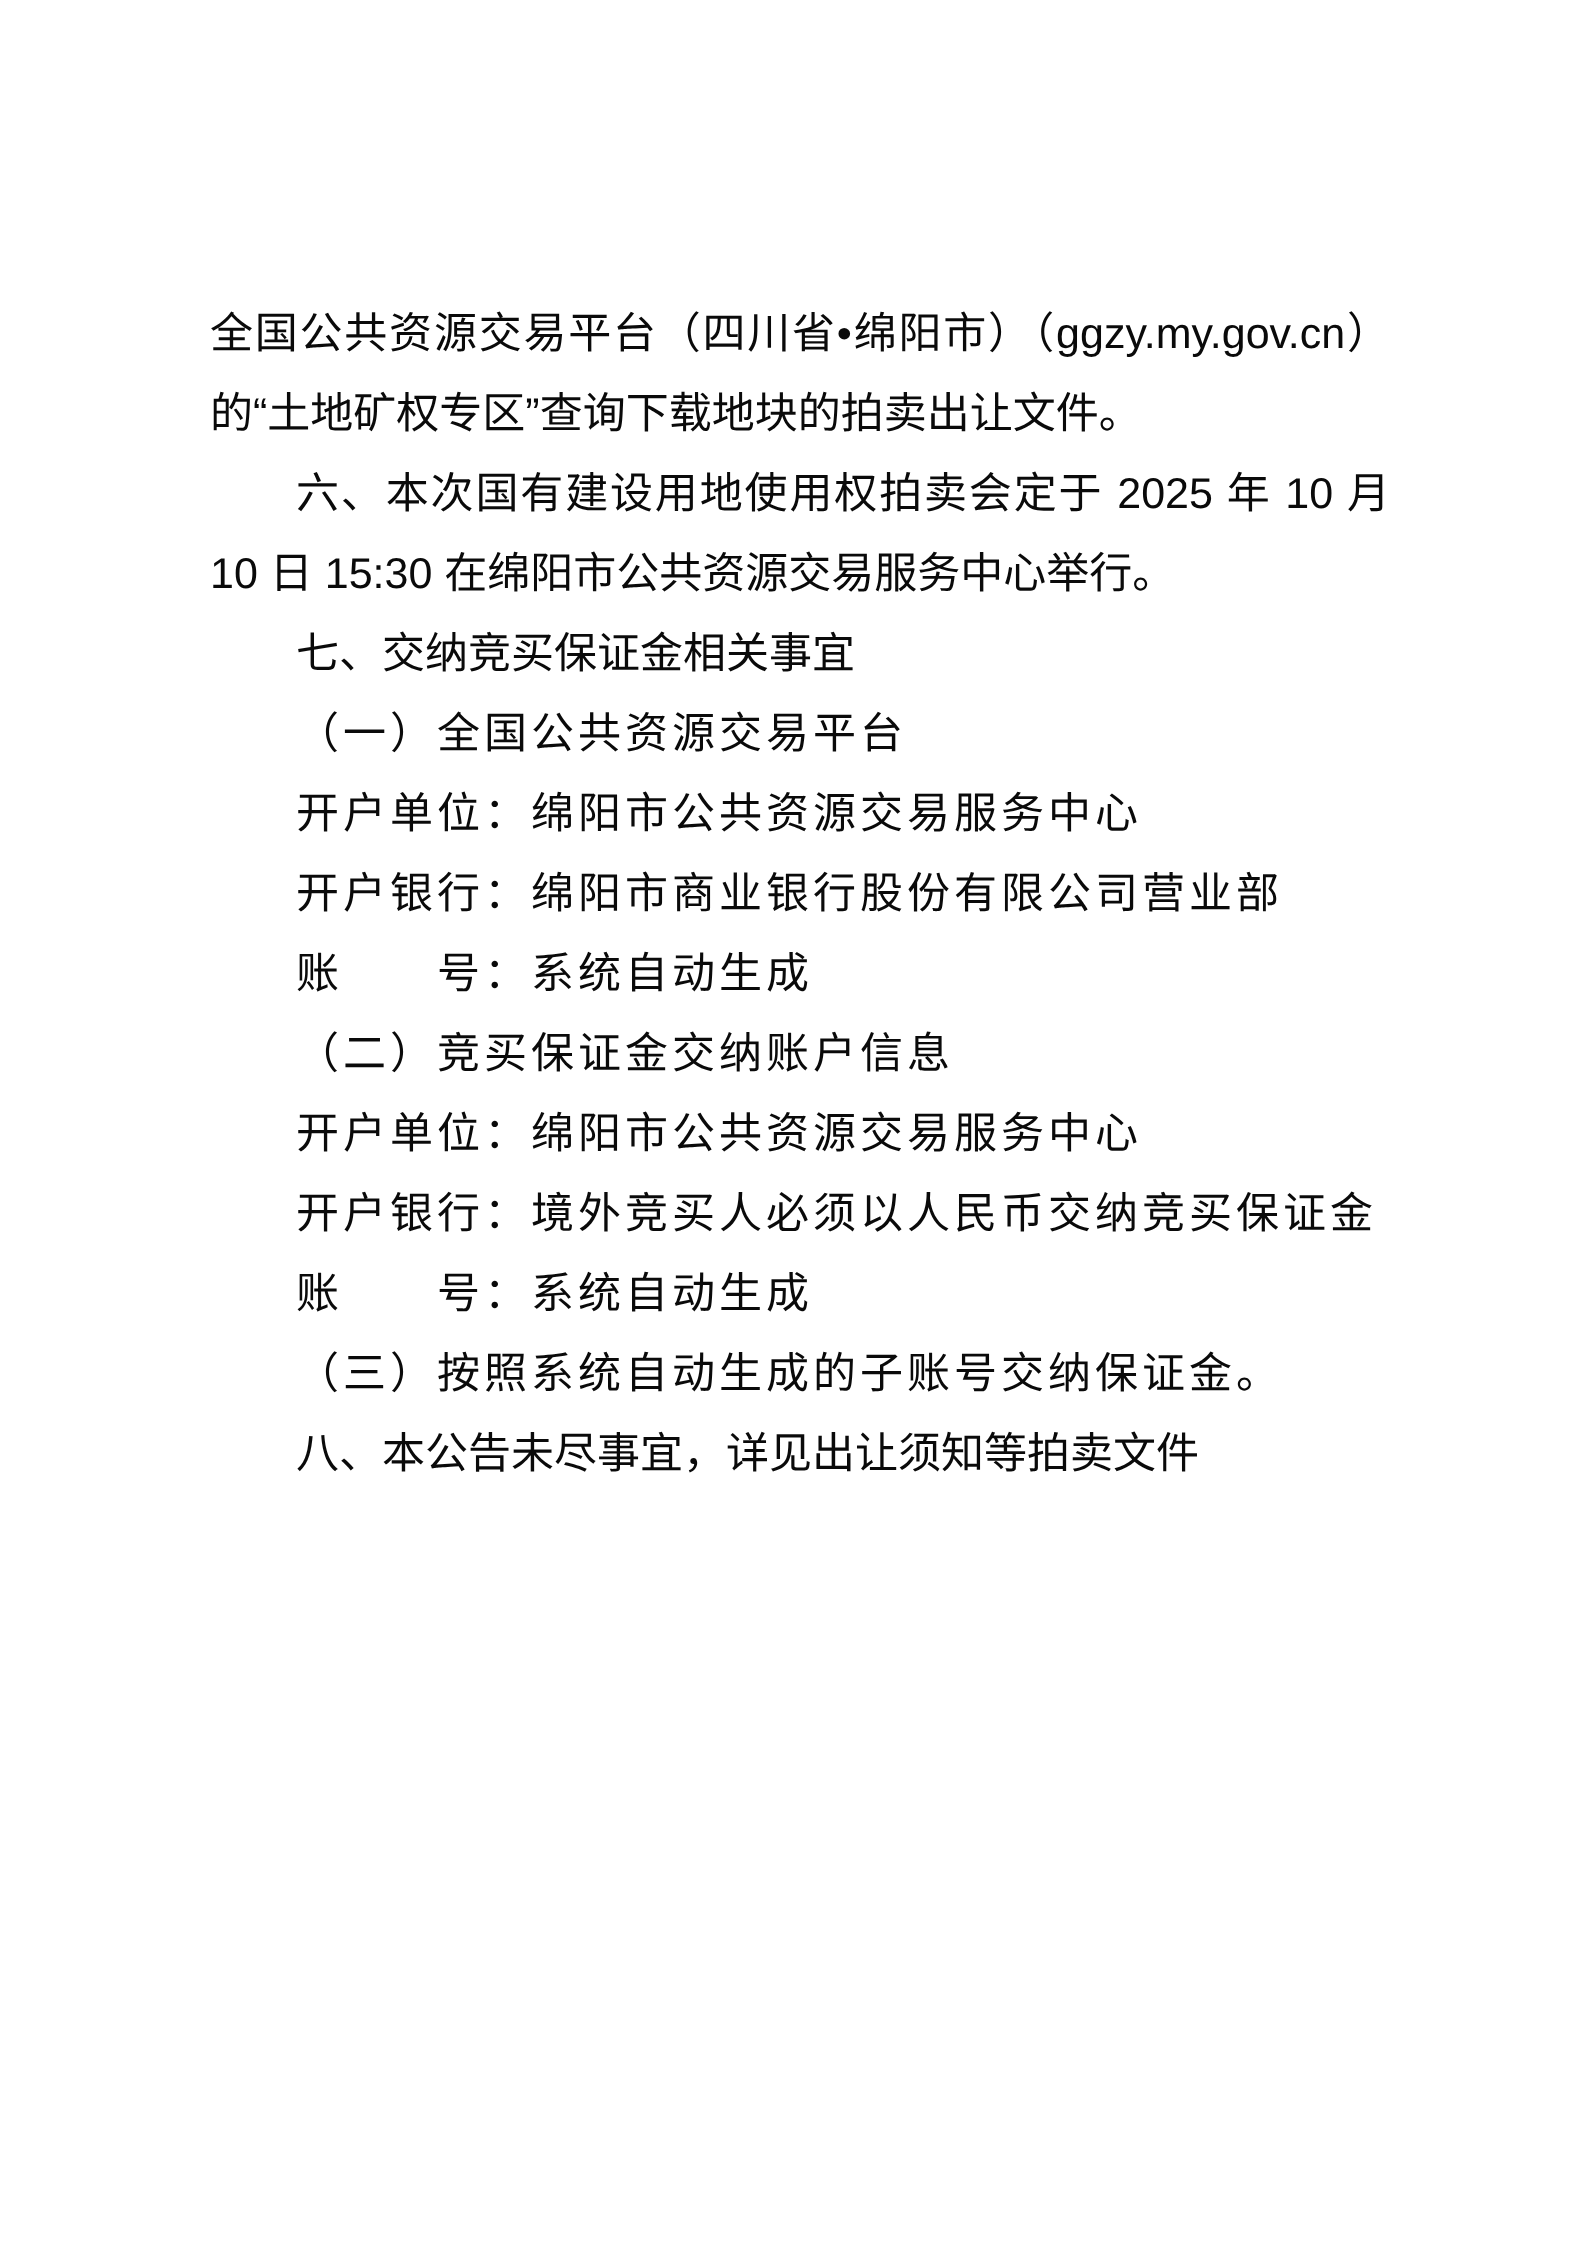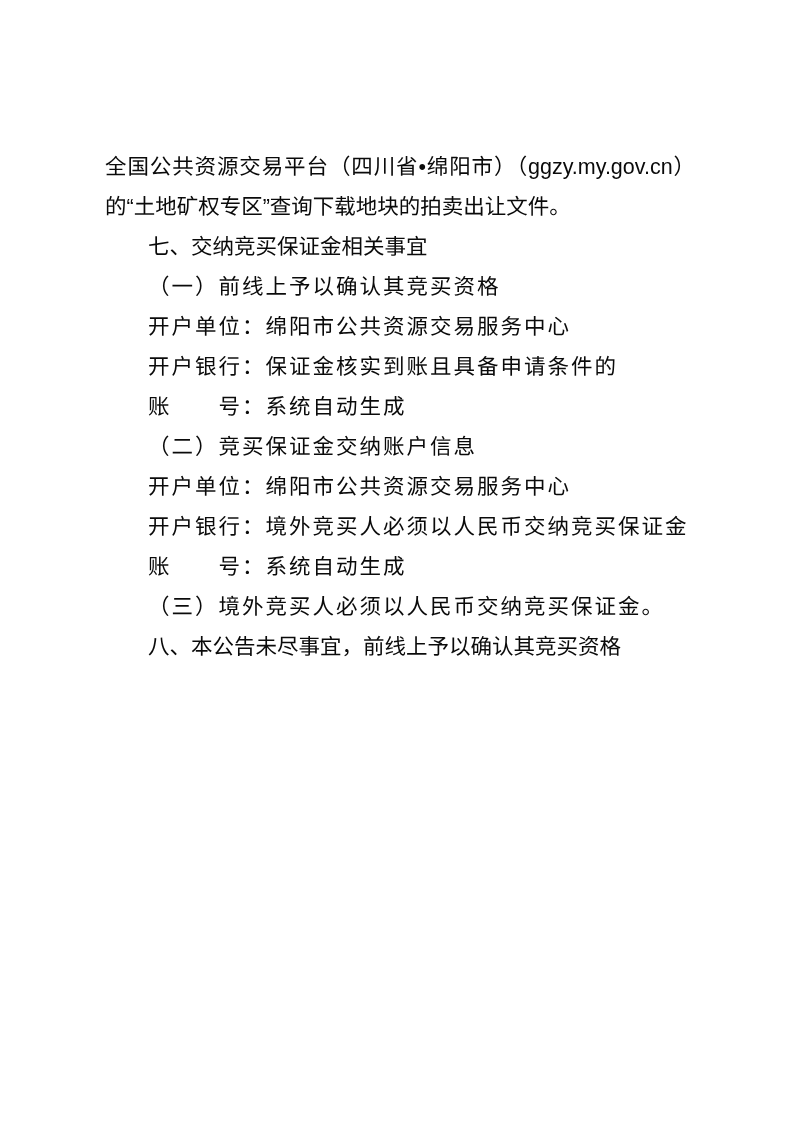--- a/index.html
+++ b/index.html
@@ -51,26 +51,27 @@
     line-height: 26px;
     color: #0a0a0a;
   }
 </style>
 </head>
 <body>
 
 <div class="page">
   <div class="content" id="paragraph-container">
       <p class="role-body">全国公共资源交易平台（四川省•绵阳市）（ggzy.my.gov.cn）的“土地矿权专区”查询下载地块的拍卖出让文件。</p>
+      <p class="role-body indent">六、本次国有建设用地使用权拍卖会定于 2025 年 10 月 10 日 15:30 在绵阳市公共资源交易服务中心举行。</p>
       <p class="role-heading indent">七、交纳竞买保证金相关事宜</p>
-      <p class="role-account indent">（一）前线上予以确认其竞买资格</p>
+      <p class="role-account indent">（一）全国公共资源交易平台</p>
       <p class="role-account indent">开户单位：绵阳市公共资源交易服务中心</p>
-      <p class="role-account indent">开户银行：保证金核实到账且具备申请条件的</p>
+      <p class="role-account indent">开户银行：绵阳市商业银行股份有限公司营业部</p>
       <p class="role-account indent">账　　号：系统自动生成</p>
       <p class="role-account indent">（二）竞买保证金交纳账户信息</p>
       <p class="role-account indent">开户单位：绵阳市公共资源交易服务中心</p>
       <p class="role-account indent">开户银行：境外竞买人必须以人民币交纳竞买保证金</p>
       <p class="role-account indent">账　　号：系统自动生成</p>
-      <p class="role-account indent">（三）境外竞买人必须以人民币交纳竞买保证金。</p>
-      <p class="role-heading indent">八、本公告未尽事宜，前线上予以确认其竞买资格</p>
+      <p class="role-account indent">（三）按照系统自动生成的子账号交纳保证金。</p>
+      <p class="role-heading indent">八、本公告未尽事宜，详见出让须知等拍卖文件</p>
     </div>
   <div class="footer">- 2 -</div>
 </div>
 
 </body></html>

